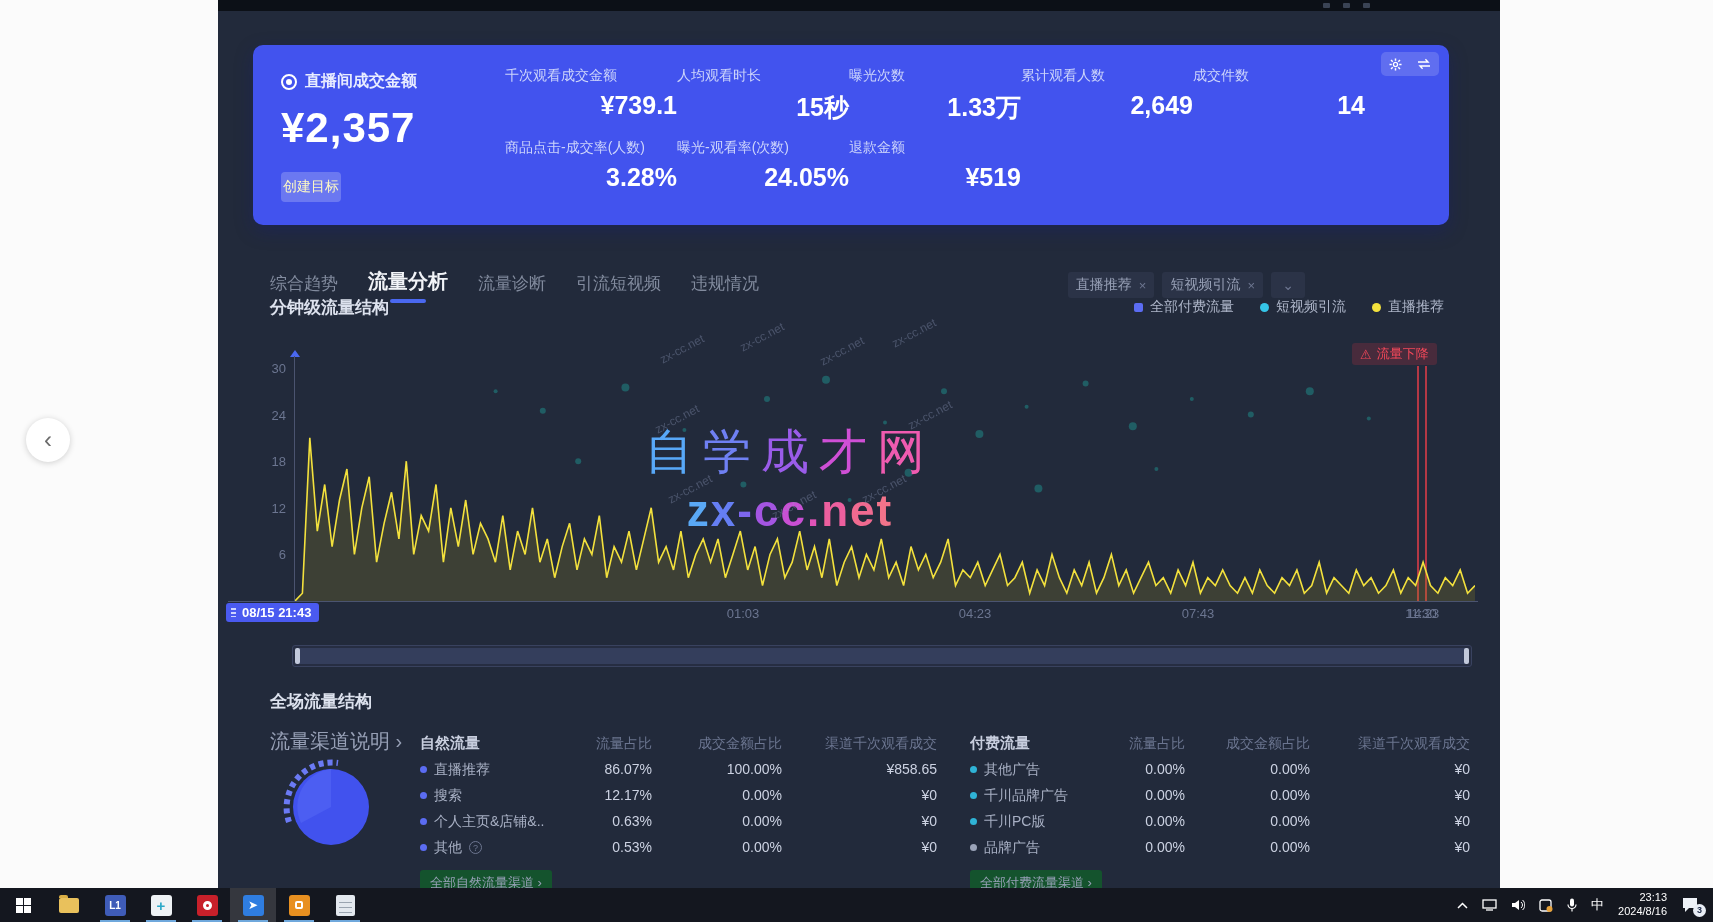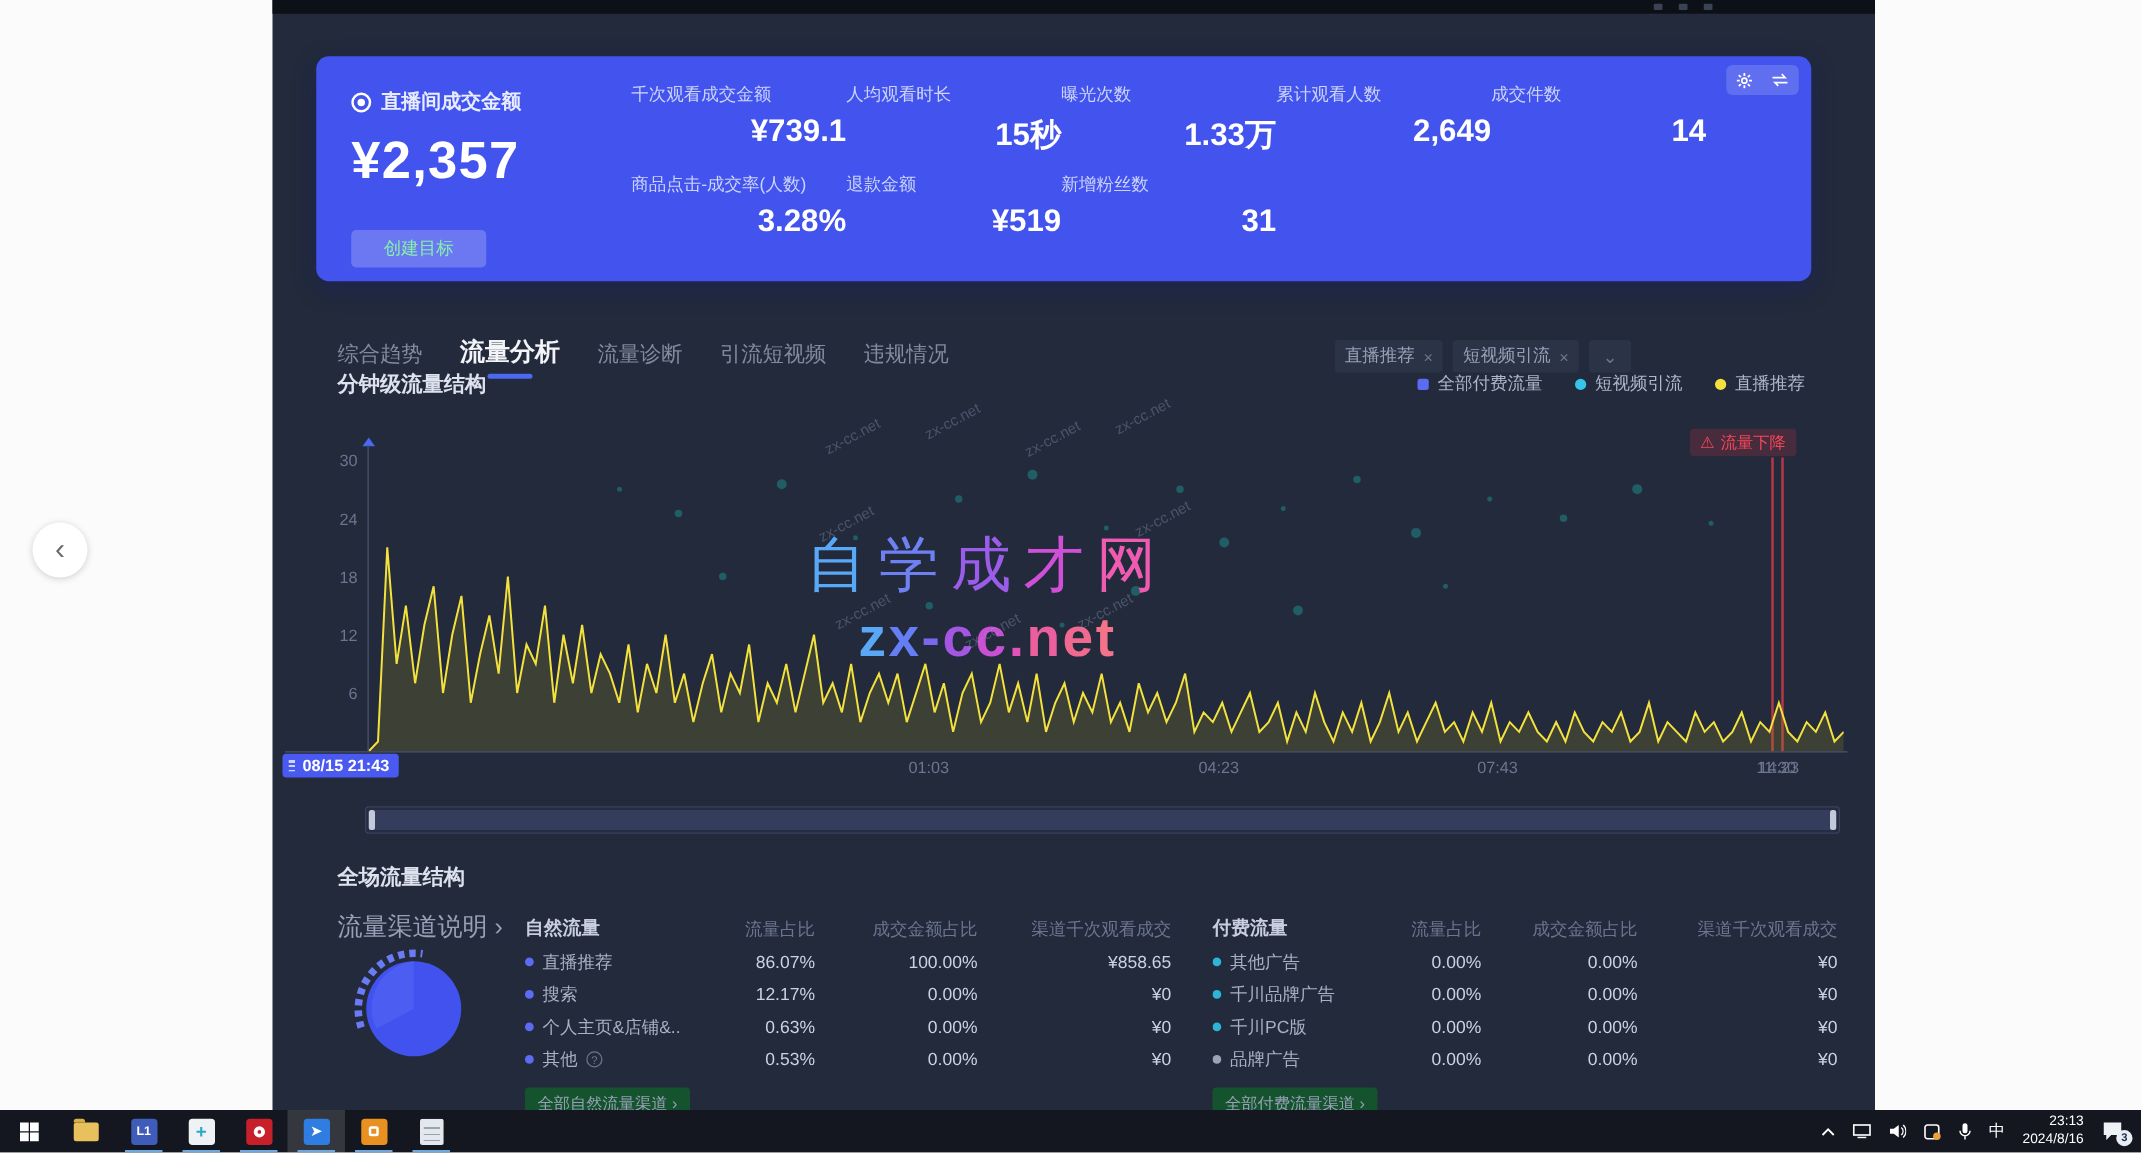--- a/index.html
+++ b/index.html
@@ -18,22 +18,22 @@
   .top-strip .dot { position:absolute; top:3px; width:7px; height:5px; background:#3a4354; border-radius:1px; }
 
   
   .kpi-panel { position:absolute; left:35px; top:45px; width:1196px; height:180px;
     background:#4253ee; border-radius:10px; box-shadow:0 6px 18px rgba(20,30,120,.35); }
   .kpi-main { position:absolute; left:28px; top:26px; width:230px; color:#fff; }
   .kpi-main .row1 { display:flex; align-items:center; gap:8px; font-size:16px; font-weight:bold; color:#e8ecff; }
   .target-icon { width:16px; height:16px; border:2px solid #fff; border-radius:50%; position:relative; }
   .target-icon::after { content:""; position:absolute; left:3px; top:3px; width:6px; height:6px; background:#fff; border-radius:50%; }
   .kpi-main .big { margin-top:12px; font-size:42px; font-weight:bold; letter-spacing:1px; }
-  .goal-btn { margin-top:32px; display:inline-block; background:rgba(255,255,255,.22); color:#86efac;
-    font-size:14px; padding:6px 26px; border-radius:4px; border:none; cursor:pointer; }
+  .goal-btn { margin-top:20px; display:inline-block; background:rgba(255,255,255,.22); color:#fef9c3;
+    font-size:14px; padding:6px 2px; border-radius:4px; border:none; cursor:pointer; }
   .kpi-grid { position:absolute; left:252px; top:22px; width:920px; display:grid;
     grid-template-columns:repeat(5,172px); grid-template-rows:72px 72px; }
   .metric .label { font-size:14px; color:#ccd4fb; }
   .metric .value { margin-top:6px; font-size:25px; font-weight:bold; color:#fff;text-align:right; }
   .kpi-tools { position:absolute; right:10px; top:7px; width:58px; height:24px; background:rgba(255,255,255,.16);
     border-radius:5px; display:flex; align-items:center; justify-content:space-around; }
   .kpi-tools svg { display:block; }
 
   
   .tabs { position:absolute; left:52px; top:268px; display:flex; gap:30px; align-items:flex-end; }
@@ -172,26 +172,26 @@
         </div>
         <div class="metric">
           <div class="label">成交件数</div>
           <div class="value">14</div>
         </div>
         <div class="metric">
           <div class="label">商品点击-成交率(人数)</div>
           <div class="value">3.28%</div>
         </div>
         <div class="metric">
+          <div class="label">曝光-观看率(次数)</div>
+          <div class="value">24.05%</div>
+        </div>
+        <div class="metric">
           <div class="label">退款金额</div>
           <div class="value">¥519</div>
-        </div>
-        <div class="metric">
-          <div class="label">新增粉丝数</div>
-          <div class="value">31</div>
         </div>
       </div>
       <div class="kpi-tools">
         <span>
           <svg width="13" height="13" viewBox="0 0 14 14">
               <circle cx="7" cy="7" r="2.2" fill="none" stroke="#fff" stroke-width="1.4"></circle>
               <g stroke="#fff" stroke-width="1.6">
                 <line x1="7" y1="0.5" x2="7" y2="3"></line>
                 <line x1="7" y1="11" x2="7" y2="13.5"></line>
                 <line x1="0.5" y1="7" x2="3" y2="7"></line>

